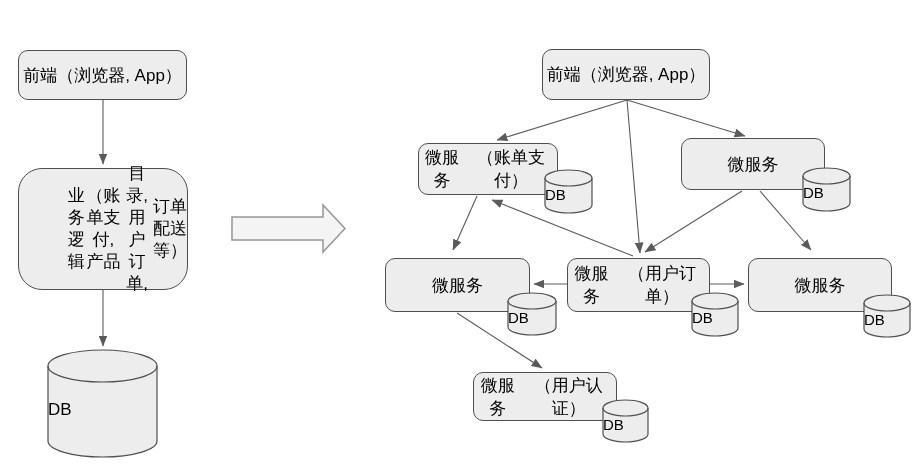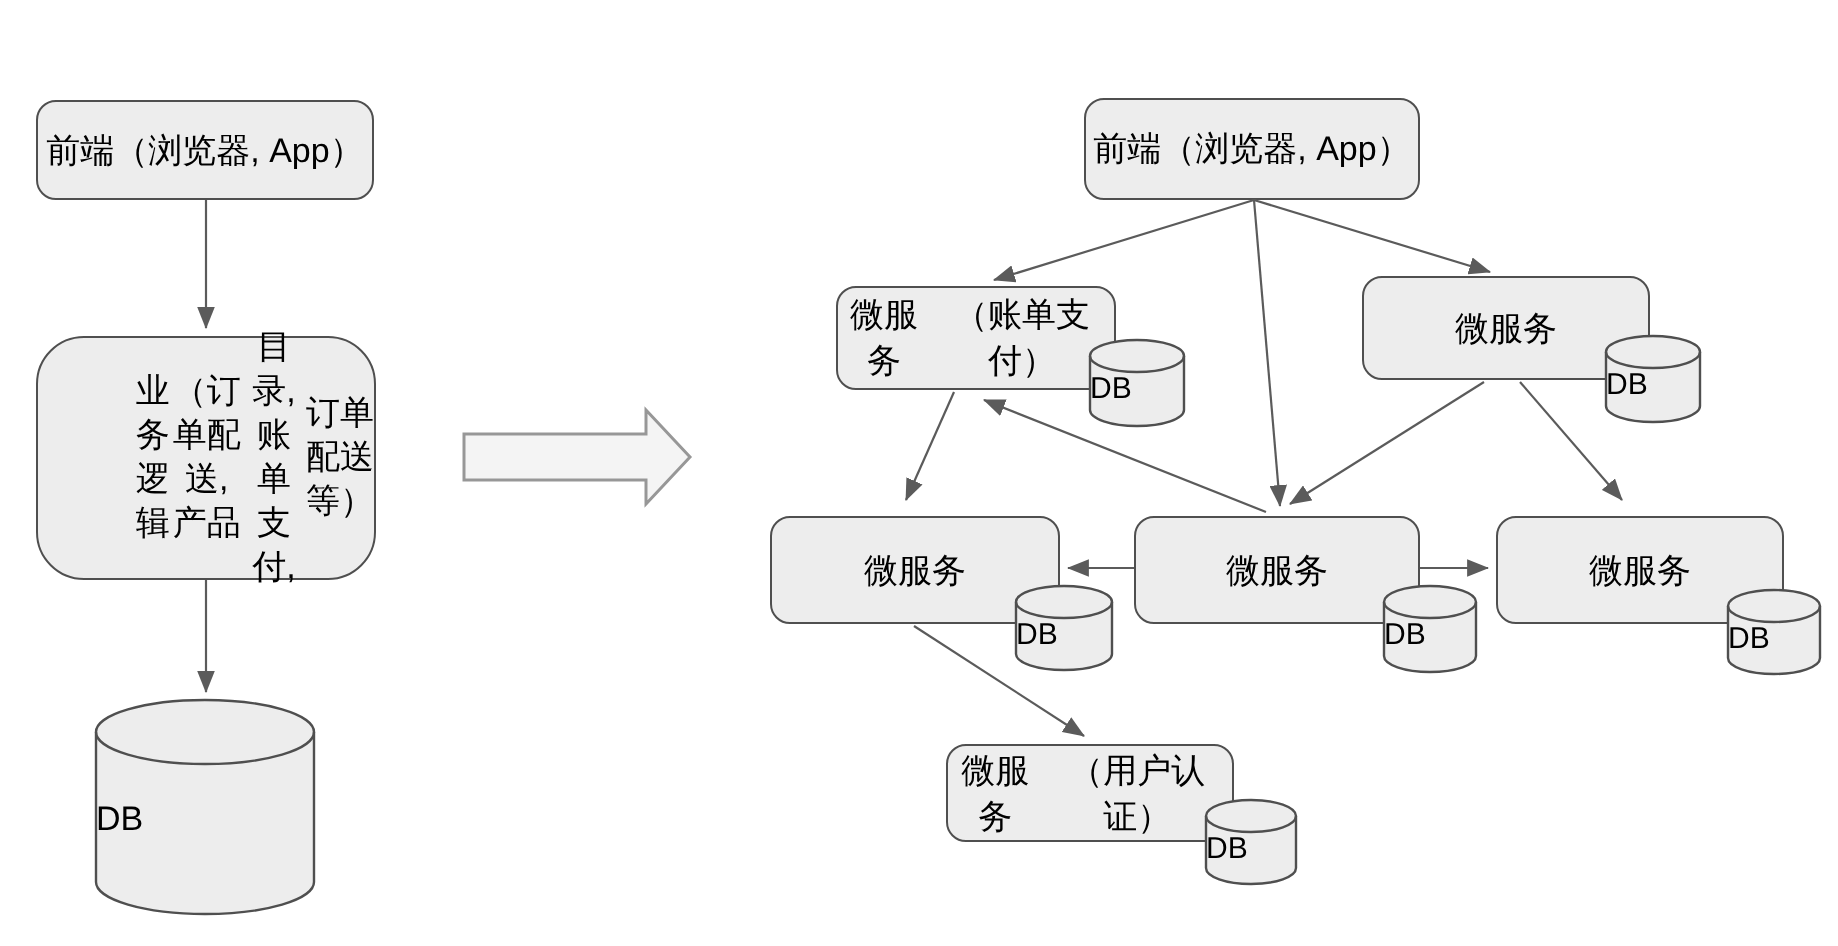--- a/index.html
+++ b/index.html
@@ -27,42 +27,43 @@
 
 <div class="canvas">
 
 
   <div class="node" style="left:18px;top:50px;width:169px;height:50px;">
     <div>前端</div>
     <div>（浏览器, App）</div>
   </div>
   <div class="node big" style="left:18px;top:168px;width:170px;height:122px;">
     <div>业务逻辑</div>
-    <div>（订单配送, 产品</div>
-    <div>目录, 账单支付,</div>
+    <div>（账单支付, 产品</div>
+    <div>目录, 用户订单,</div>
     <div>订单配送等）</div>
   </div>
 
   <div class="node" style="left:542px;top:49px;width:168px;height:51px;">
     <div>前端</div>
     <div>（浏览器, App）</div>
   </div>
 
   <div class="node" style="left:418px;top:143px;width:140px;height:52px;">
     <div>微服务</div>
     <div>（账单支付）</div>
   </div>
   <div class="node" style="left:681px;top:138px;width:144px;height:52px;">
     <div>微服务</div>
   </div>
   <div class="node" style="left:385px;top:258px;width:145px;height:54px;">
     <div>微服务</div>
   </div>
   <div class="node" style="left:567px;top:258px;width:143px;height:54px;">
     <div>微服务</div>
+    <div>（用户订单）</div>
   </div>
   <div class="node" style="left:748px;top:258px;width:144px;height:54px;">
     <div>微服务</div>
   </div>
   <div class="node" style="left:473px;top:372px;width:144px;height:49px;">
     <div>微服务</div>
     <div>（用户认证）</div>
   </div>
 
   <svg class="overlay" width="919" height="473" viewBox="0 0 919 473">

